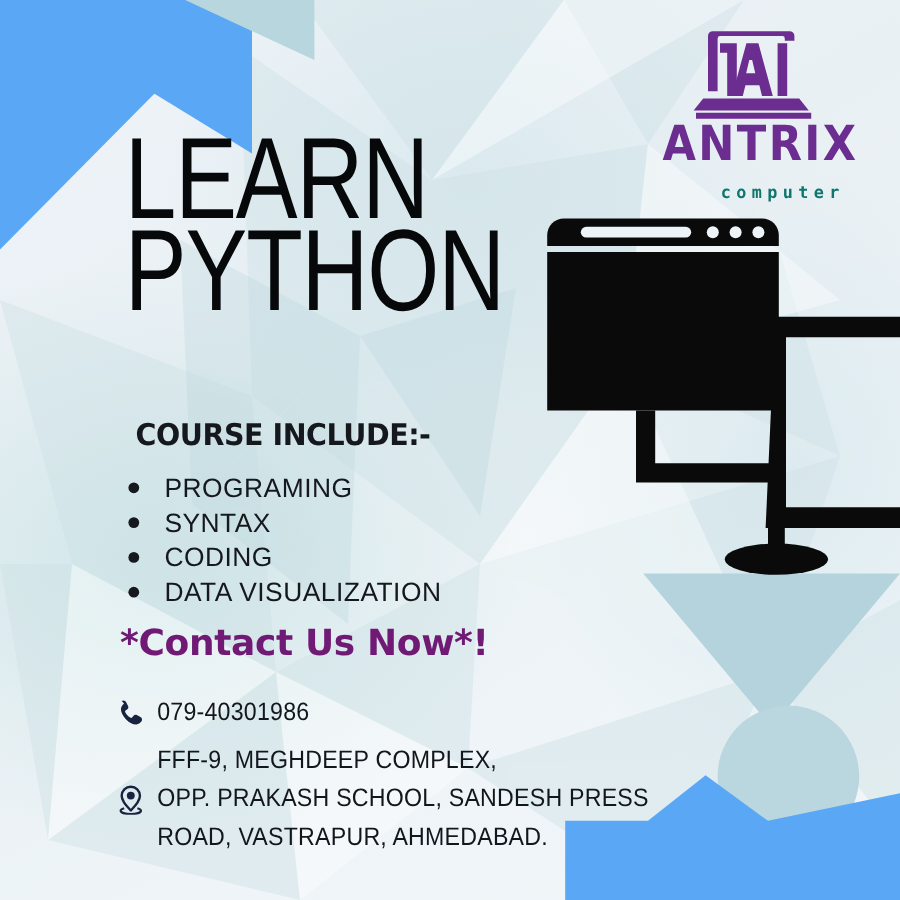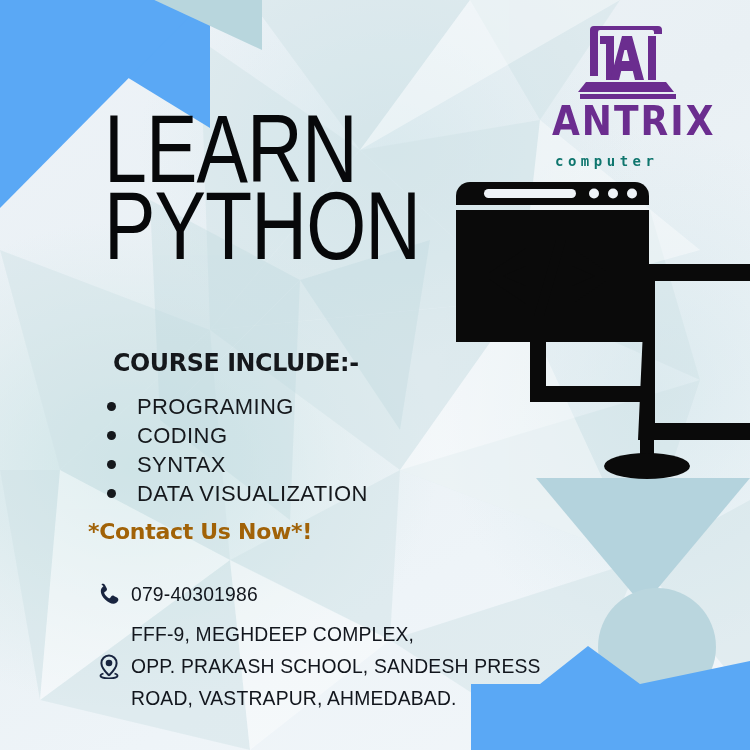--- a/index.html
+++ b/index.html
@@ -72,21 +72,21 @@
     width: 750px; height: 750px;
   }
   .blue-bottom svg { display: block; }
 
   
   .logo {
     position: absolute;
     left: 552px;
     top: 22px;
     width: 152px;
-    text-align: left;
+    text-align: right;
     color: #6b2d8f;
   }
   .logo-mark { width: 100px; height: 78px; margin: 0 auto; display: block; }
   .logo-name {
     font-family: "DejaVu Sans", sans-serif;
     font-weight: 700;
     font-size: 36px;
     letter-spacing: 2px;
     line-height: 1;
     color: #6b2d8f;
@@ -157,27 +157,27 @@
     width: 9px; height: 9px;
     border-radius: 50%;
     background: #15181c;
     margin-right: 21px;
     flex: 0 0 auto;
   }
 
   
   .cta {
     position: absolute;
-    left: 88px;
+    left: 100px;
     top: 519px;
     font-family: "DejaVu Sans", sans-serif;
     font-weight: 700;
-    font-size: 22px;
+    font-size: 30px;
     letter-spacing: -0.3px;
-    color: #a16207;
+    color: #701a75;
   }
 
   .contact-row {
     position: absolute;
     display: flex;
     align-items: center;
   }
   .contact-phone { left: 96px; top: 578px; }
   .contact-addr  { left: 96px; top: 618px; }
 
@@ -315,25 +315,25 @@
   </div>
 
   <div class="course-title">COURSE INCLUDE:-</div>
   <ul class="course-list">
     <li>
       <span class="dot"></span>
       <span>PROGRAMING</span>
     </li>
     <li>
       <span class="dot"></span>
-      <span>CODING</span>
+      <span>SYNTAX</span>
     </li>
     <li>
       <span class="dot"></span>
-      <span>SYNTAX</span>
+      <span>CODING</span>
     </li>
     <li>
       <span class="dot"></span>
       <span>DATA VISUALIZATION</span>
     </li>
   </ul>
 
   <div class="cta">*Contact Us Now*!</div>
 
   <div class="contact-row contact-phone">

